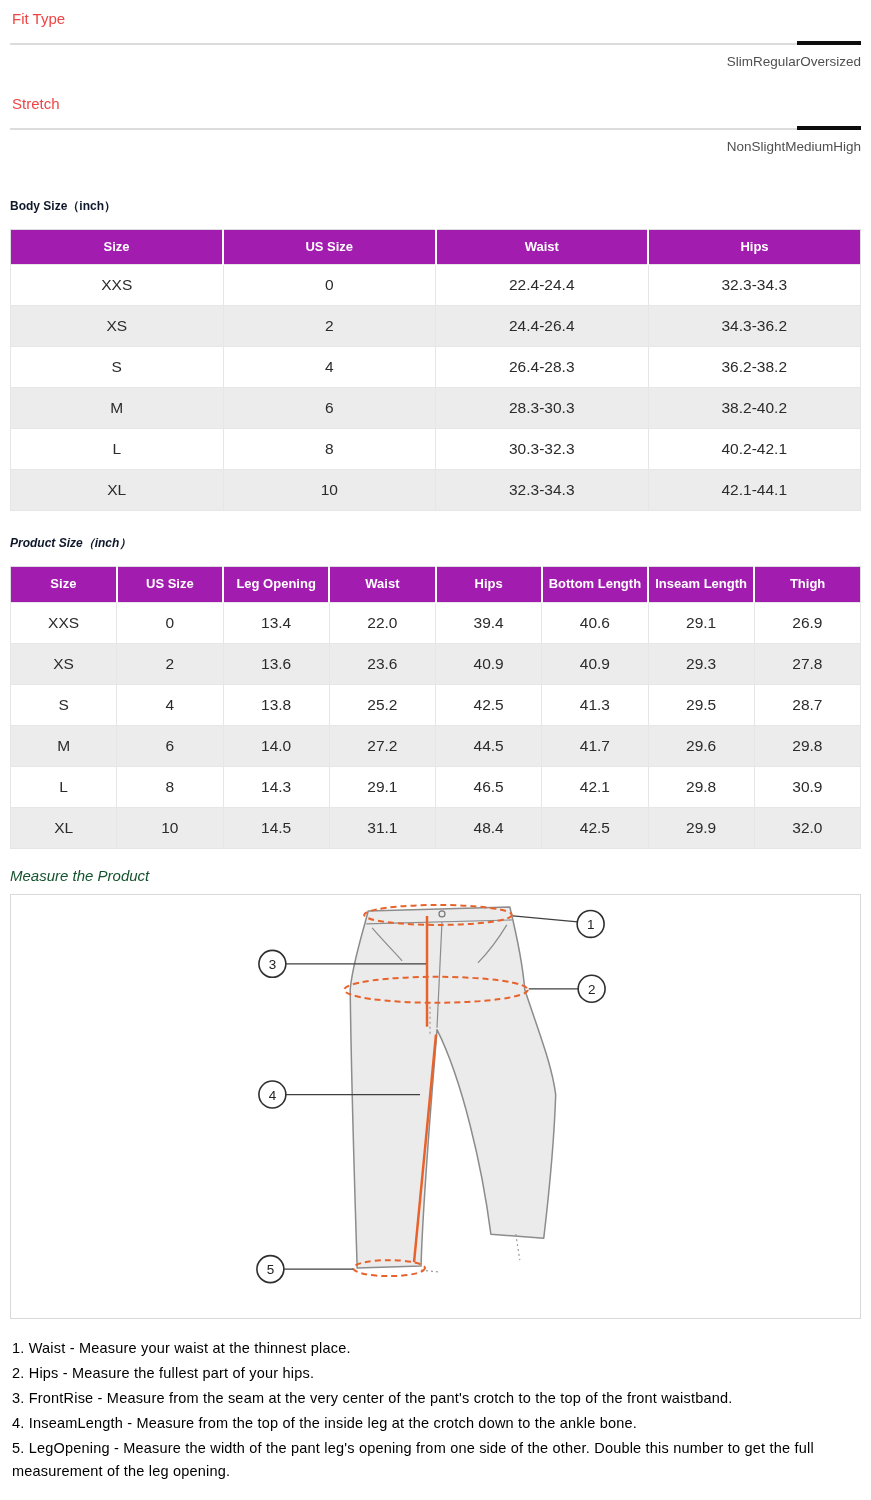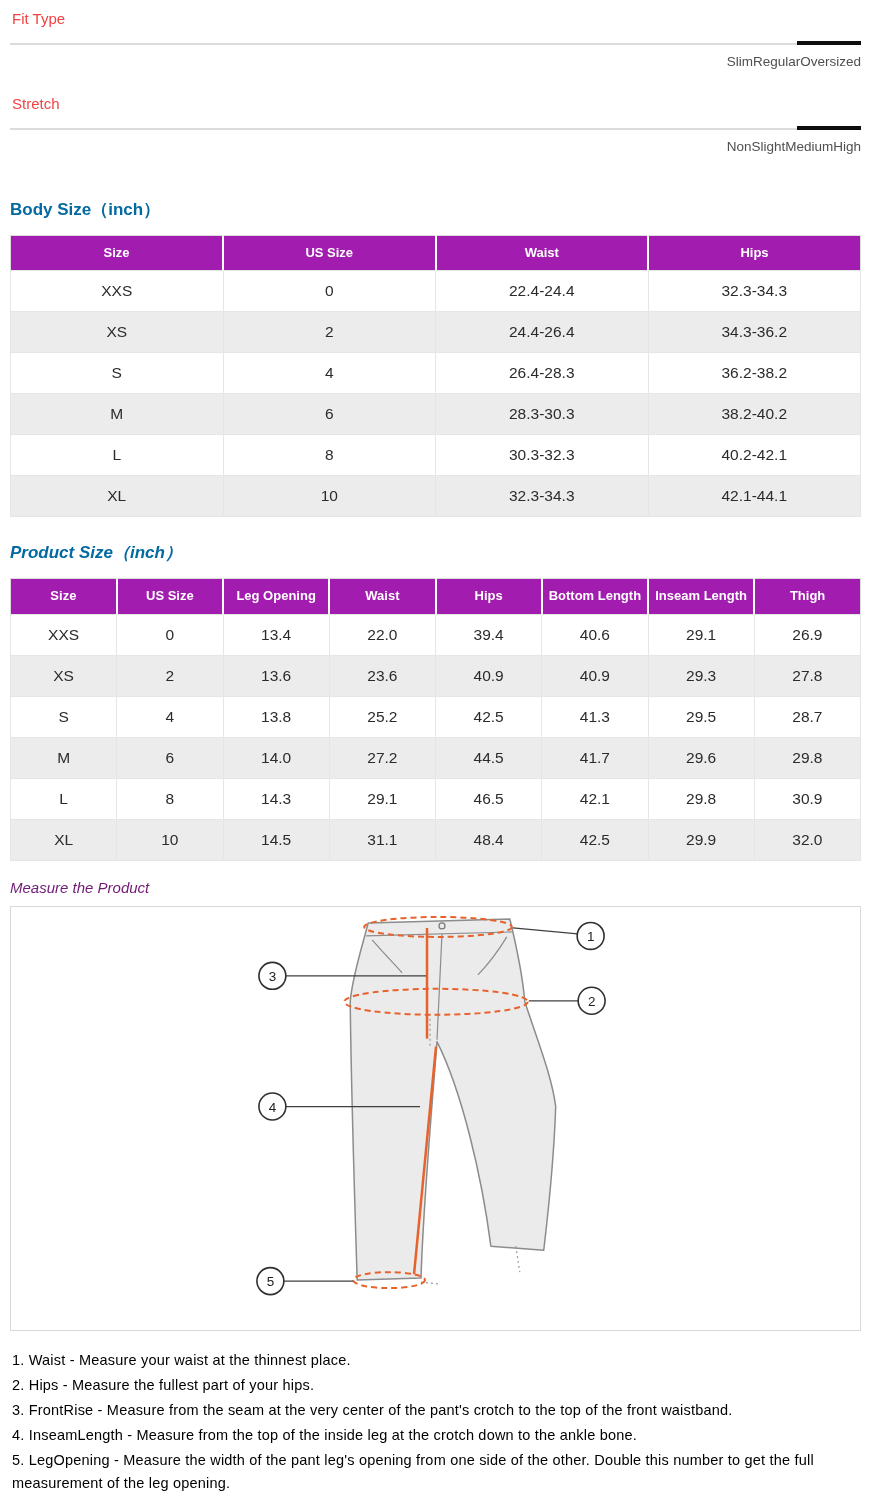--- a/index.html
+++ b/index.html
@@ -16,41 +16,41 @@
   .scale { margin-bottom: 22px; }
   .scale-label { font-size: 15px; color: #ef4444; padding: 4px 2px 16px; }
   .track { position: relative; height: 2px; background: #dcdcdc; }
   .indicator { position: absolute; top: -2px; height: 4px; width: 64px; background: #0d0d0d; }
   .indicator.pos-right { right: 0; }
   .opts { display: flex; justify-content: flex-end; font-size: 13.5px; color: #4f4f4f; padding-top: 9px; }
   .opts span { white-space: nowrap; }
 
   
   .section-title {
-    font-size: 17px; font-weight: bold; color: #0369a1;
+    font-size: 12px; font-weight: bold; color: #0f172a;
     margin: 0 0 14px; padding-left: 0;
   }
   .gap-top { margin-top: 24px; font-style: italic; }
 
   
   .tbl-wrap { margin: 0 0 6px; }
   table { width: 100%; border-collapse: collapse; border: 1px solid #dcdcdc; table-layout: fixed; }
   th {
     background: #a21caf; color: #ffffff; font-weight: bold; font-size: 13px;
     padding: 9px 4px; text-align: center; border-left: 2px solid #ffffff; line-height: 1.25;
   }
   th:first-child { border-left: none; }
   td {
     text-align: center; font-size: 15.5px; color: #2b2b2b;
     padding: 11px 4px; border: 1px solid #e6e6e6;
   }
   tbody tr:nth-child(even) { background: #ececec; }
 
   
-  .measure-title { font-style: italic; font-size: 15px; color: #701a75; margin: 18px 0 10px; }
+  .measure-title { font-style: italic; font-size: 15px; color: #14532d; margin: 18px 0 10px; }
   .diagram {
     border: 1px solid #d9d9d9;
     background: #ffffff;
     margin: 0 0 12px;
   }
   .diagram svg { display: block; width: 100%; height: auto; }
 
   
   .notes { padding: 4px 2px 0; }
   .notes p { font-size: 14.5px; color: #000000; line-height: 1.6; margin: 2px 0; letter-spacing: 0.2px; }

